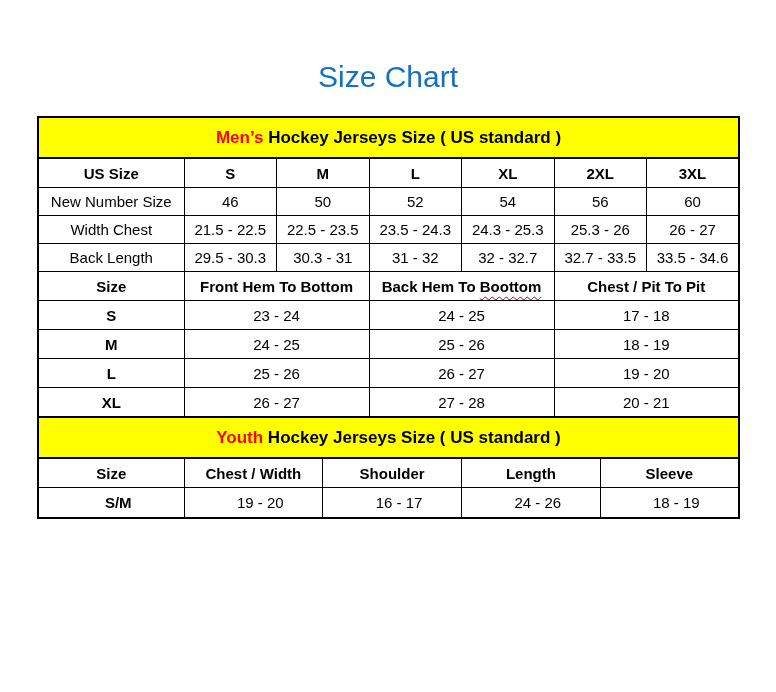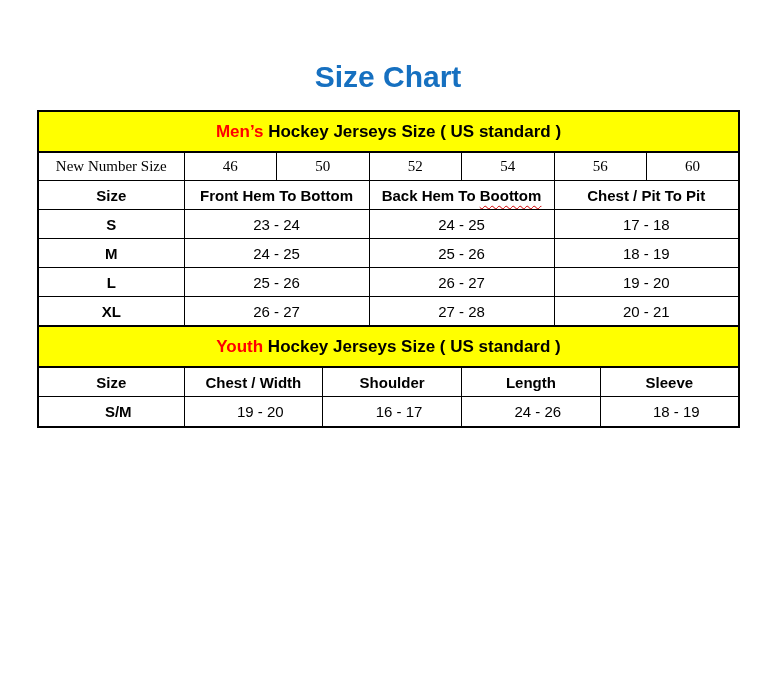--- a/index.html
+++ b/index.html
@@ -10,25 +10,25 @@
     overflow: hidden;
   }
   .page { position: relative; width: 776px; height: 692px; }
 
   .title {
     margin: 0;
     padding-top: 60px;
     text-align: center;
     color: #1670C0;
     font-size: 30px;
-    font-weight: bold;
+    font-weight: normal;
     line-height: 1.1;
   }
 
-  .table-wrap { margin: 17px 0 0 37px; }
+  .table-wrap { margin: 23px 0 0 37px; }
 
   table.size-chart {
     border-collapse: collapse;
     table-layout: fixed;
     width: 703px;
     border: 2px solid #000;
   }
   col.c-label { width: 146px; }
 
   th, td {
@@ -47,21 +47,21 @@
   tr.band-row th {
     background: #FFFF00;
     border: 2px solid #000;
     font-size: 17px;
     font-weight: bold;
     height: 37px;
   }
   .band-highlight { color: #FF0000; }
 
   tr.head-row th { font-weight: bold; height: 26px; }
-  tr.men-row td { height: 25px; font-family: Liberation Serif, serif; }
+  tr.men-row td { height: 25px; }
   tr.women-row td { height: 26px; }
   tr.youth-row td { height: 27px; padding-left: 16px; }
 
   .squiggle {
     text-decoration: underline wavy #D00000;
     text-decoration-thickness: 1px;
     text-underline-offset: 4px;
     text-decoration-skip-ink: none;
   }
 </style>
@@ -78,28 +78,55 @@
         <col class="c-label">
         <col span="12">
       </colgroup>
 
       <tbody>
         <tr class="band-row">
           <th colspan="13">
             <span class="band-highlight">Men’s</span><span> Hockey Jerseys Size ( US standard )</span>
           </th>
         </tr>
+        <tr class="head-row">
+            <th>US Size</th>
+            <th colspan="2">S</th>
+            <th colspan="2">M</th>
+            <th colspan="2">L</th>
+            <th colspan="2">XL</th>
+            <th colspan="2">2XL</th>
+            <th colspan="2">3XL</th>
+          </tr>
       <tr class="men-row">
             <td>New Number Size</td>
             <td colspan="2">46</td>
             <td colspan="2">50</td>
             <td colspan="2">52</td>
             <td colspan="2">54</td>
             <td colspan="2">56</td>
             <td colspan="2">60</td>
+          </tr>
+          <tr class="men-row">
+            <td>Width Chest</td>
+            <td colspan="2">21.5 - 22.5</td>
+            <td colspan="2">22.5 - 23.5</td>
+            <td colspan="2">23.5 - 24.3</td>
+            <td colspan="2">24.3 - 25.3</td>
+            <td colspan="2">25.3 - 26</td>
+            <td colspan="2">26 - 27</td>
+          </tr>
+          <tr class="men-row">
+            <td>Back Length</td>
+            <td colspan="2">29.5 - 30.3</td>
+            <td colspan="2">30.3 - 31</td>
+            <td colspan="2">31 - 32</td>
+            <td colspan="2">32 - 32.7</td>
+            <td colspan="2">32.7 - 33.5</td>
+            <td colspan="2">33.5 - 34.6</td>
           </tr>
         </tbody>
 
       <tbody>
         <tr class="head-row">
             <th>Size</th>
             <th colspan="4">Front Hem To Bottom</th>
             <th colspan="4">Back Hem To <span class="squiggle">Boottom</span></th>
             <th colspan="4">Chest / Pit To Pit</th>
           </tr>

